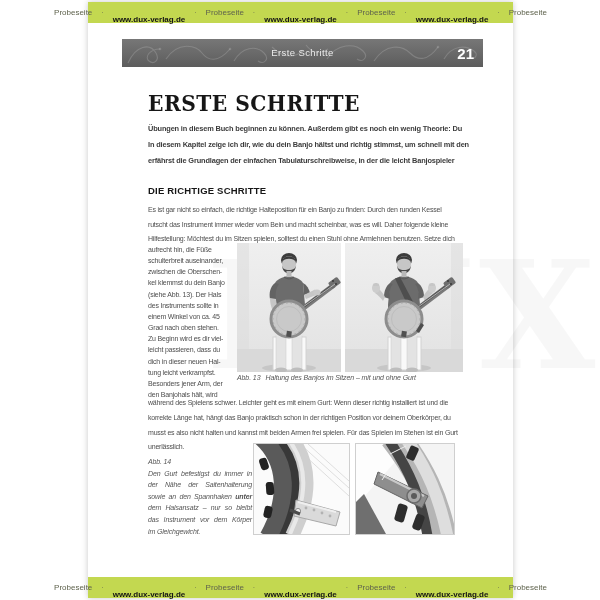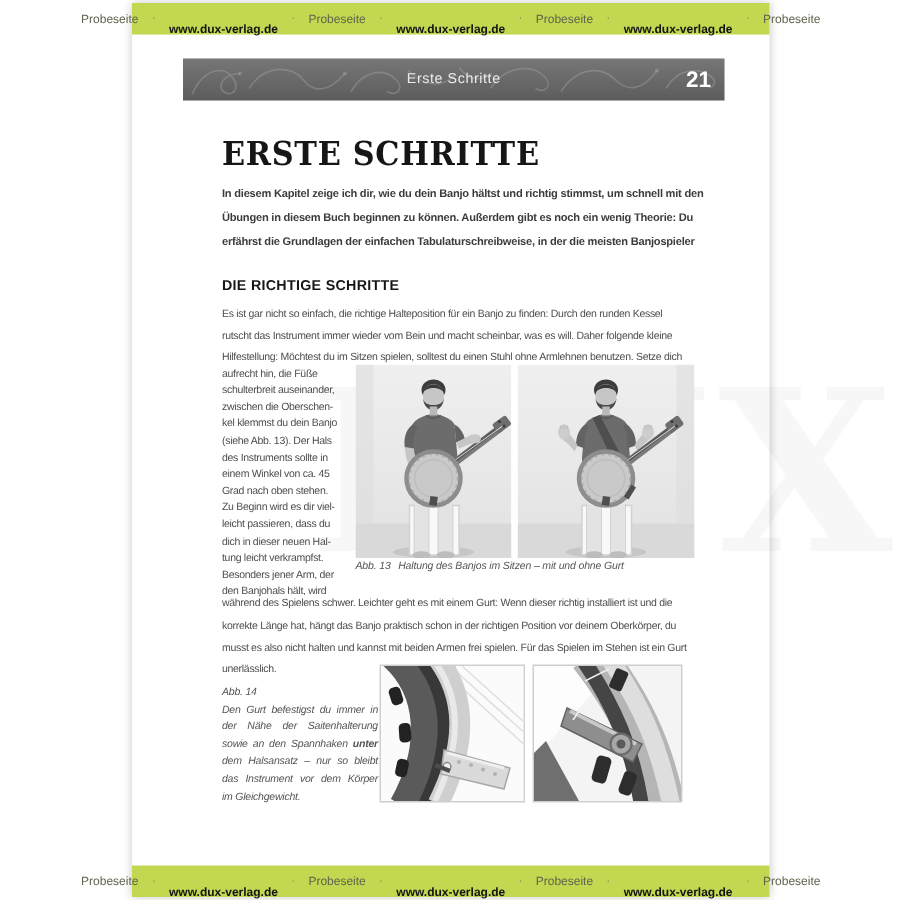--- a/index.html
+++ b/index.html
@@ -96,23 +96,23 @@
       </g>
       <rect width="361" height="28" fill="#ffffff" opacity=".04"></rect>
     </svg>
     <div class="bar-title">Erste Schritte</div>
     <div class="bar-page">21</div>
   </div>
 
   <div class="title">ERSTE SCHRITTE</div>
 
   <div class="intro lines">
+      <div>Übungen in diesem Buch beginnen zu können. Außerdem gibt es noch ein wenig Theorie: Du</div>
       <div>In diesem Kapitel zeige ich dir, wie du dein Banjo hältst und richtig stimmst, um schnell mit den</div>
-      <div>Übungen in diesem Buch beginnen zu können. Außerdem gibt es noch ein wenig Theorie: Du</div>
-      <div>erfährst die Grundlagen der einfachen Tabulaturschreibweise, in der die meisten Banjospieler</div>
+      <div>erfährst die Grundlagen der einfachen Tabulaturschreibweise, in der die leicht Banjospieler</div>
     </div>
 
   <div class="sec-heading">DIE RICHTIGE SCHRITTE</div>
 
   <div class="para1 body-txt lines">
       <div>Es ist gar nicht so einfach, die richtige Halteposition für ein Banjo zu finden: Durch den runden Kessel</div>
       <div>rutscht das Instrument immer wieder vom Bein und macht scheinbar, was es will. Daher folgende kleine</div>
       <div>Hilfestellung: Möchtest du im Sitzen spielen, solltest du einen Stuhl ohne Armlehnen benutzen. Setze dich</div>
     </div>
 

